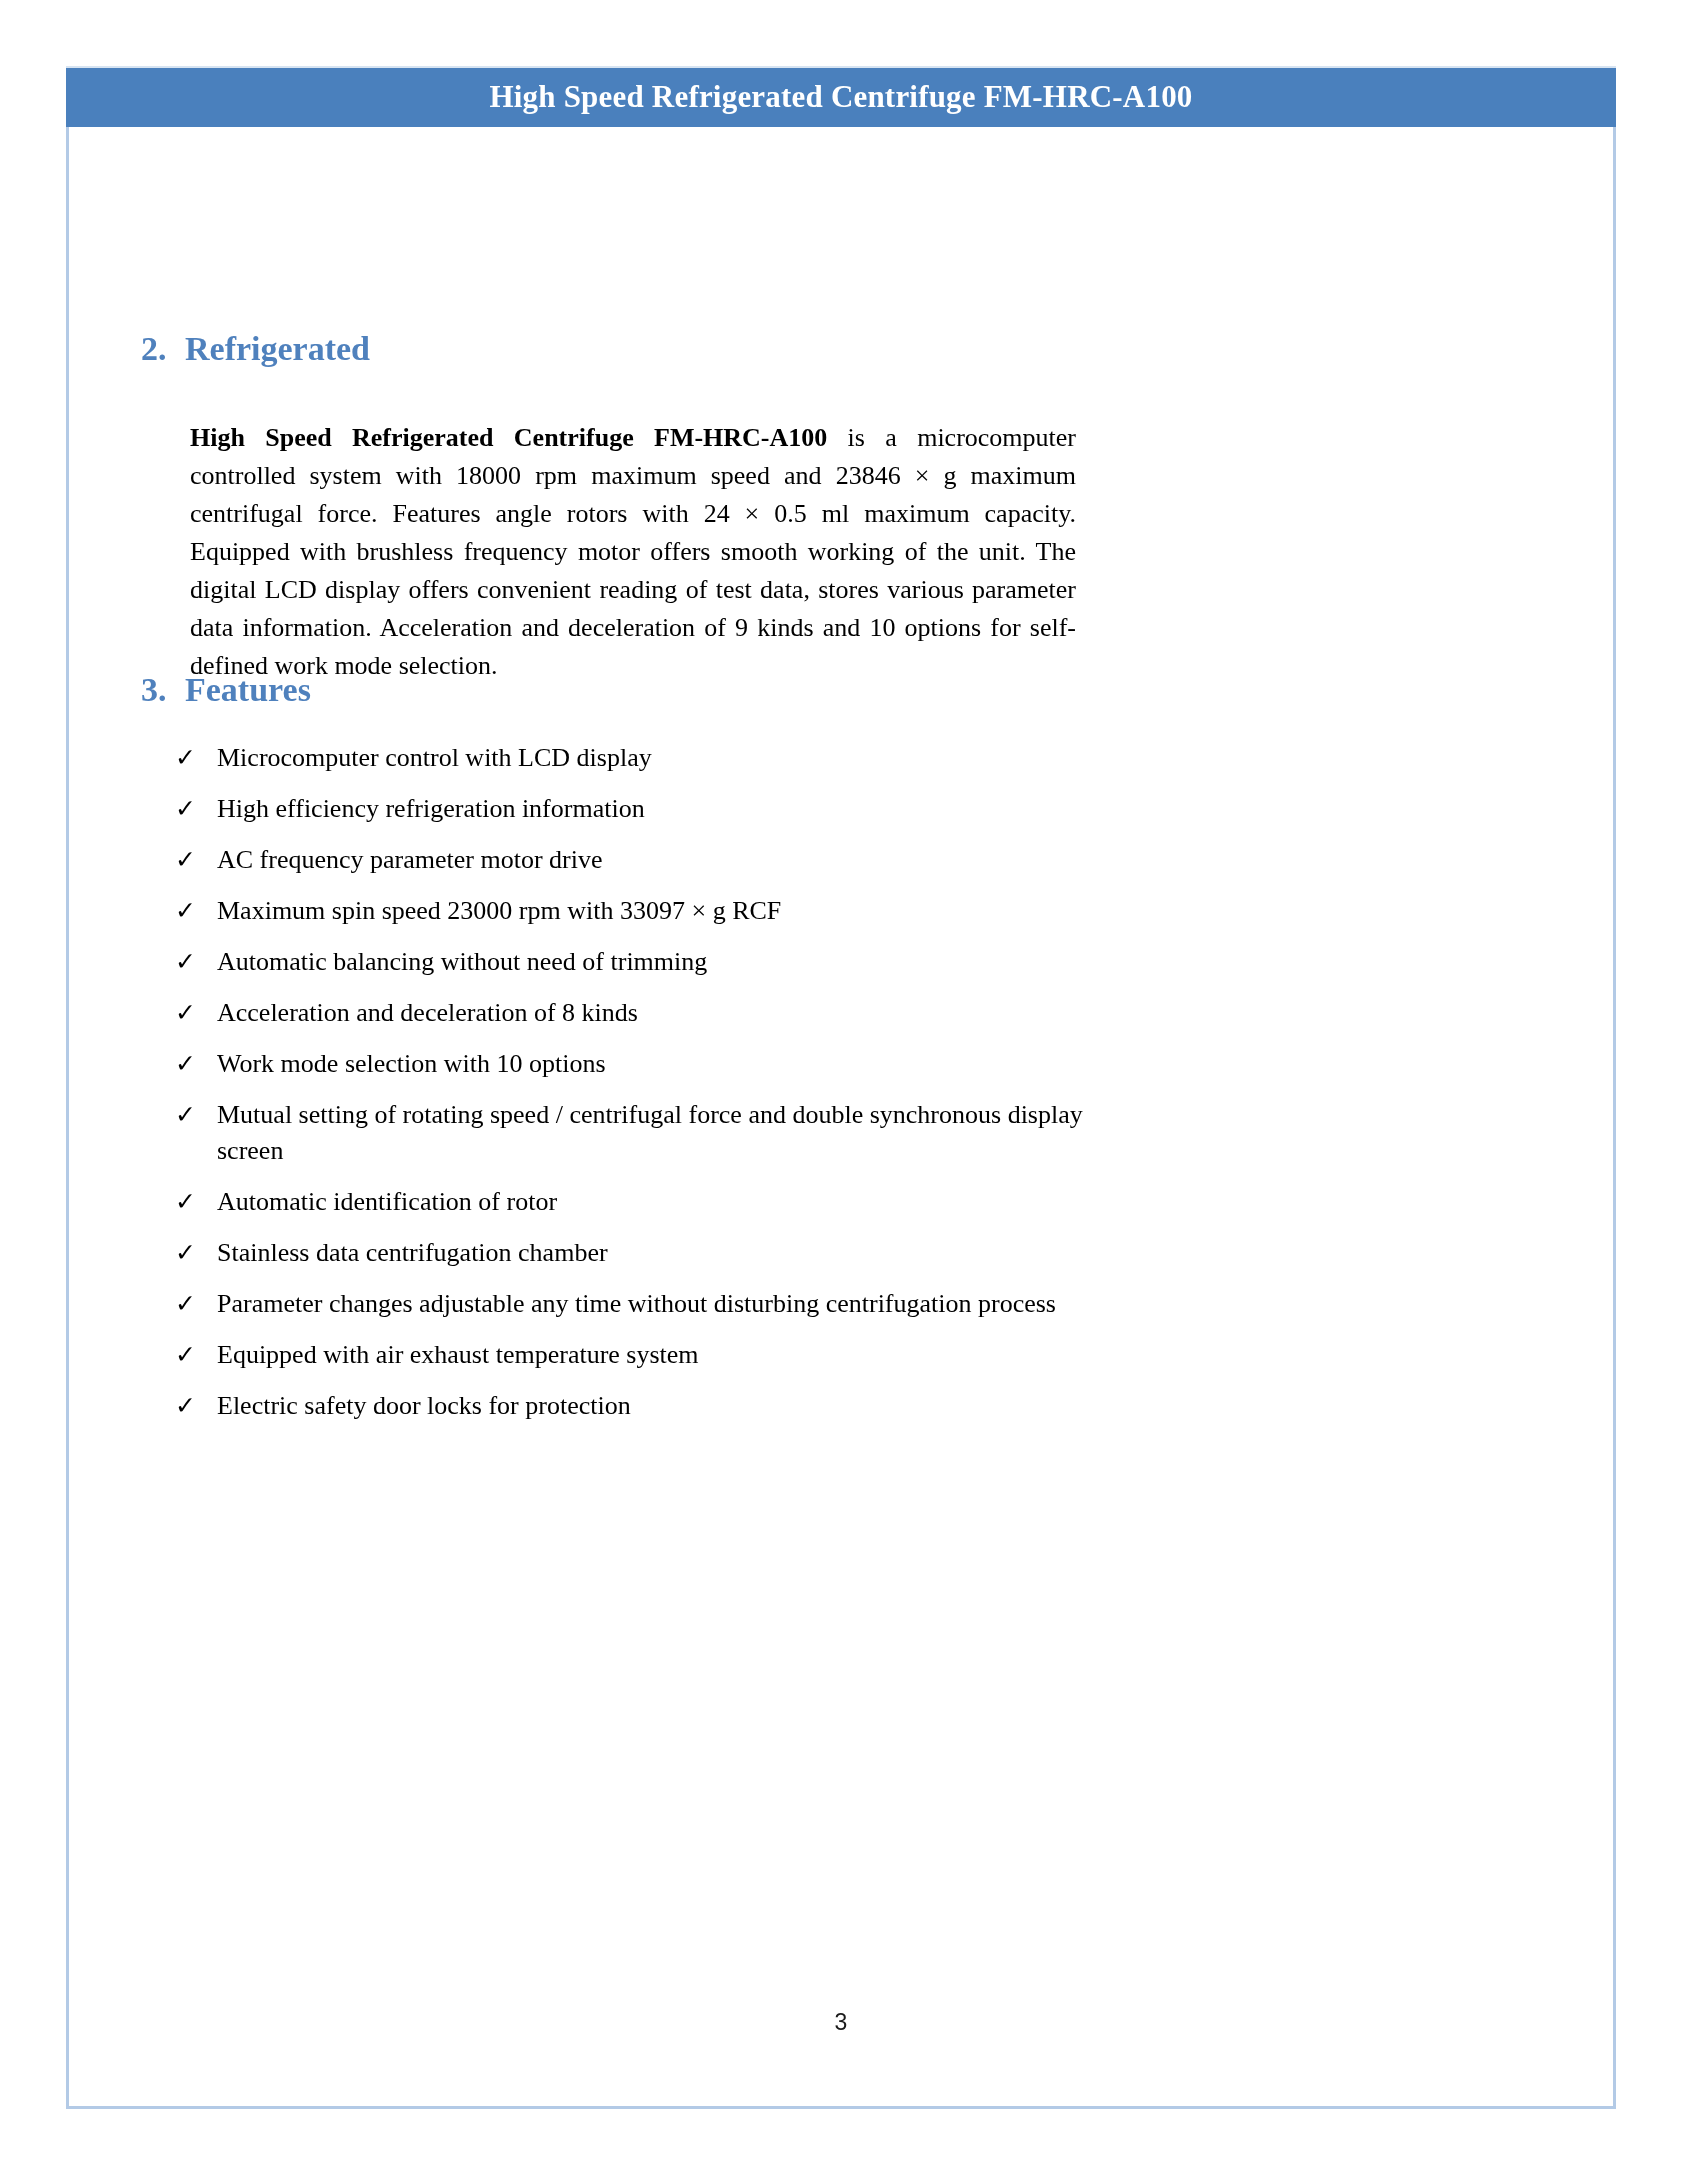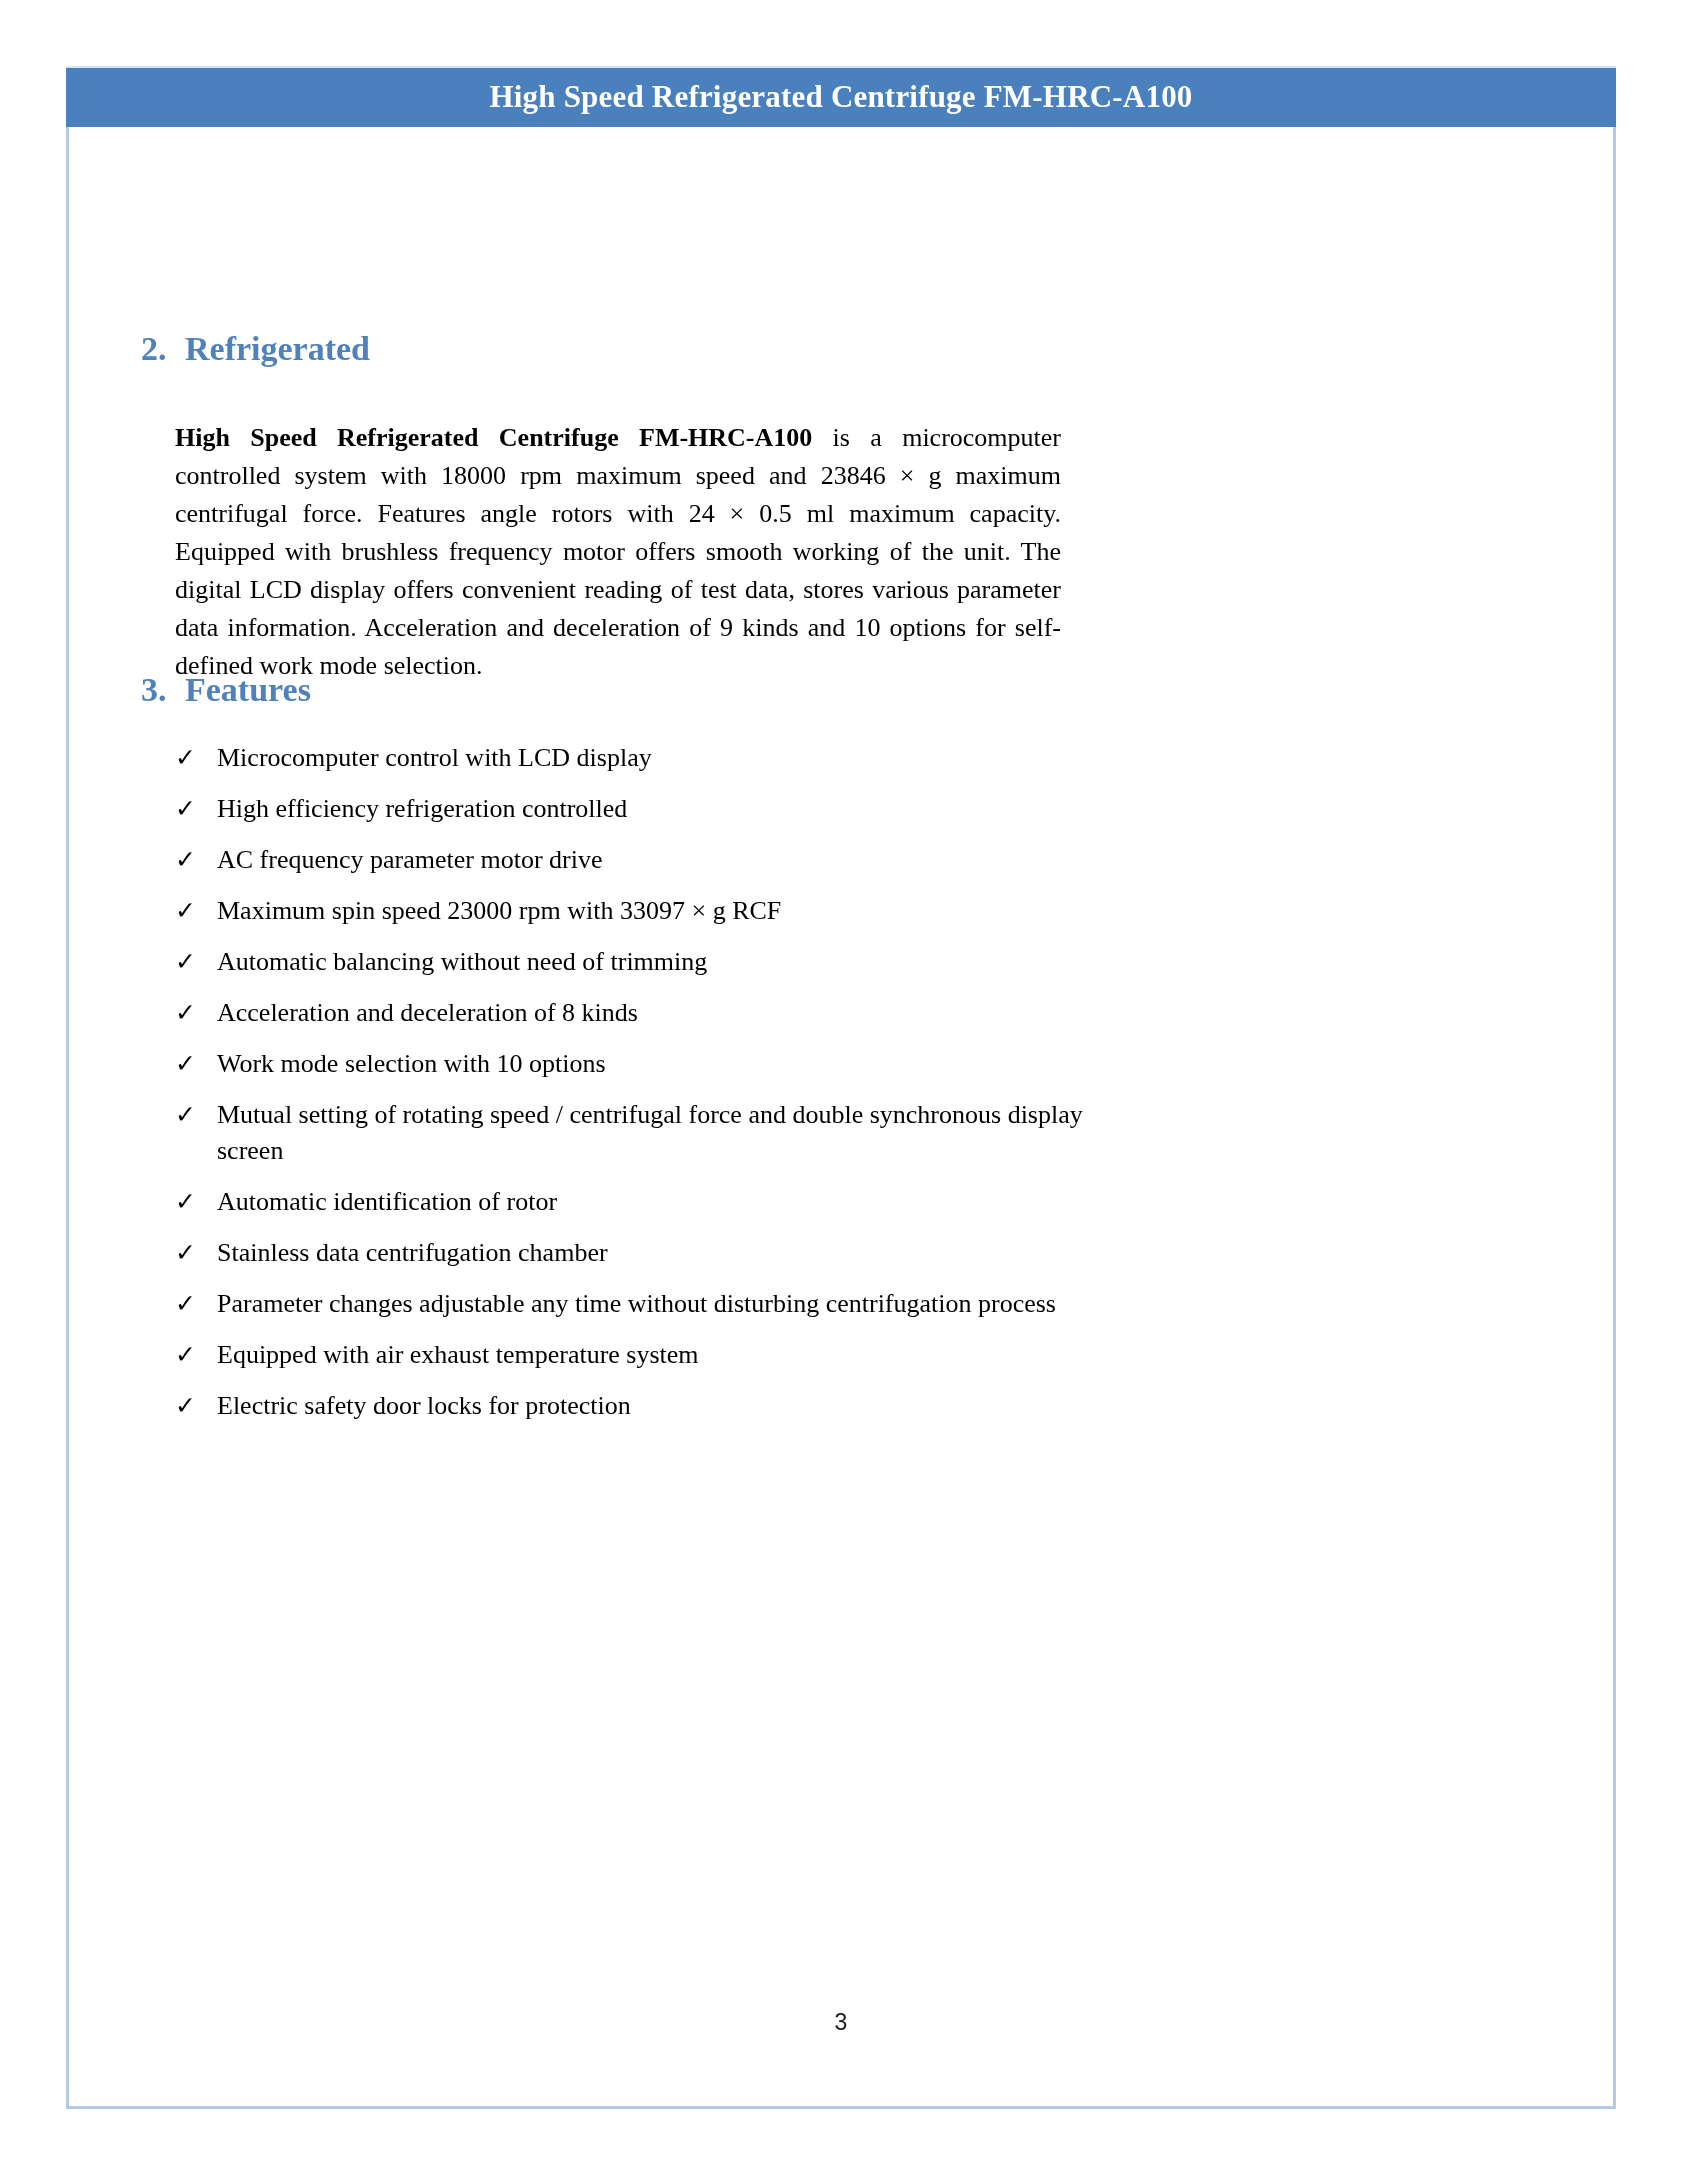--- a/index.html
+++ b/index.html
@@ -84,21 +84,21 @@
   .section-heading .sec-title {
     white-space: nowrap;
   }
 
   #heading-intro { left: 75px;  top: 202px; }
   #heading-features { left: 75px; top: 543px; }
 
   
   .intro-para {
     position: absolute;
-    left: 109px;
+    left: 124px;
     top: 265px;
     width: 886px;
     text-align: justify;
     font-size: 26px;
     line-height: 38px;
     color: #000000;
     font-family: "Liberation Serif", "DejaVu Serif", serif;
   }
   .intro-para .lead {
     font-weight: bold;
@@ -171,21 +171,21 @@
     <span class="sec-title">Features</span>
   </div>
 
   <ul class="feature-list" id="feature-list">
       <li class="feature-item">
         <span class="check">✓</span>
         <span class="ftext">Microcomputer control with LCD display</span>
       </li>
       <li class="feature-item">
         <span class="check">✓</span>
-        <span class="ftext">High efficiency refrigeration controlled</span>
+        <span class="ftext">High efficiency refrigeration information</span>
       </li>
       <li class="feature-item">
         <span class="check">✓</span>
         <span class="ftext">AC frequency parameter motor drive</span>
       </li>
       <li class="feature-item">
         <span class="check">✓</span>
         <span class="ftext">Maximum spin speed 23000 rpm with 33097 × g RCF</span>
       </li>
       <li class="feature-item">

